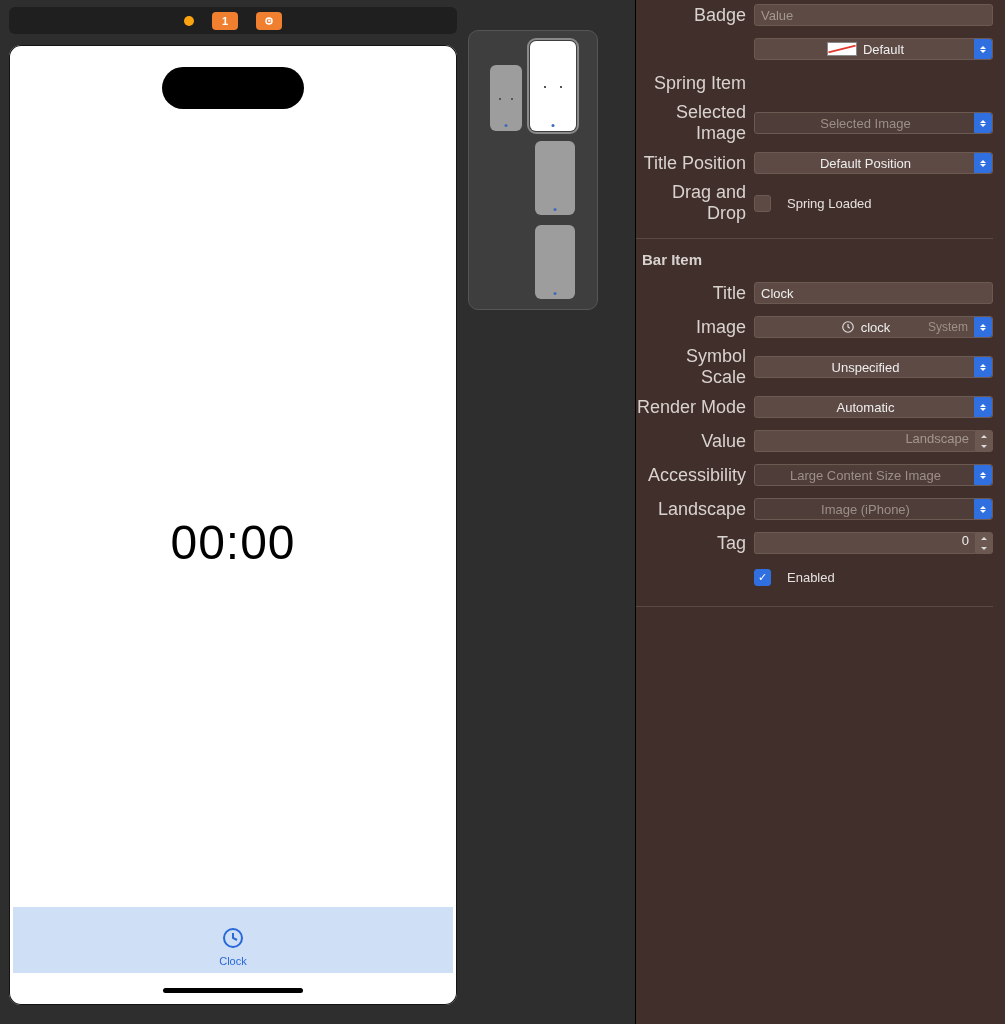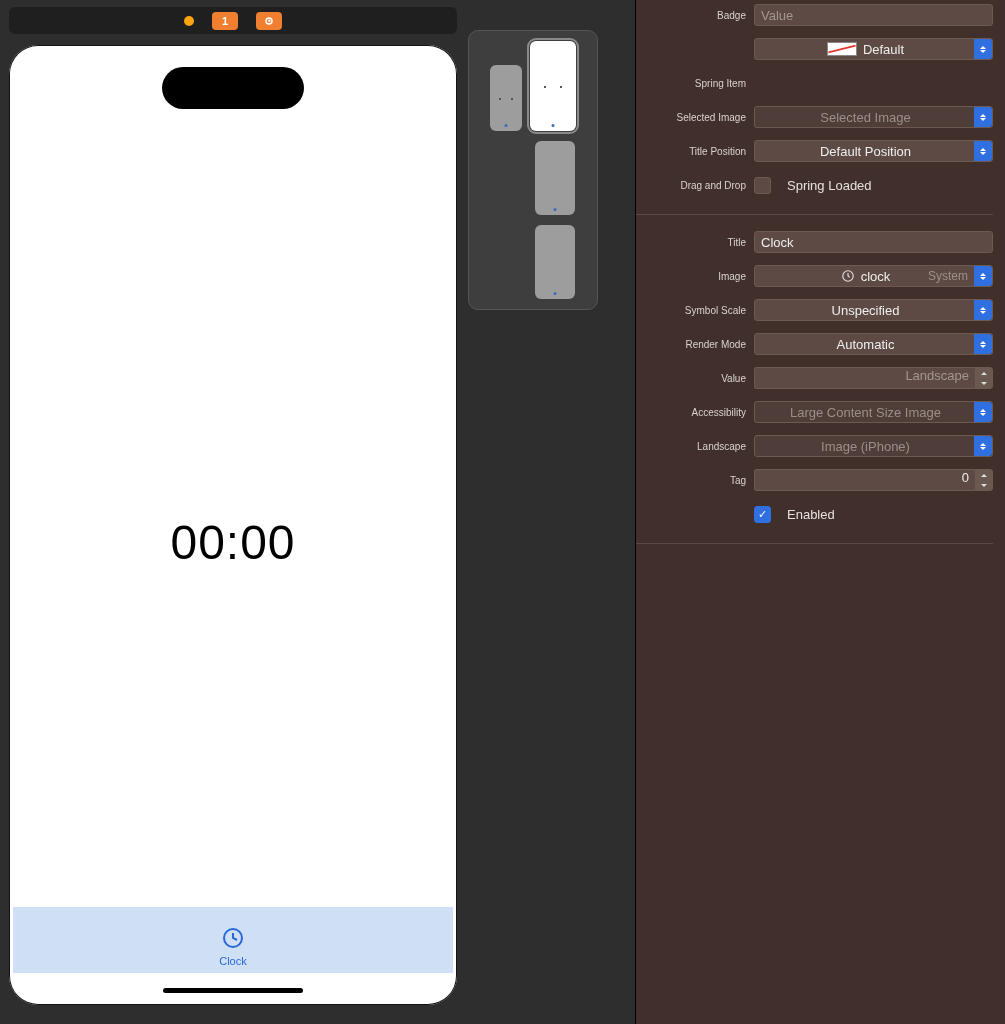--- a/index.html
+++ b/index.html
@@ -55,21 +55,21 @@
   }
   .warning-bar .badge svg { width: 12px; height: 12px; }
 
   
   .device {
     position: absolute;
     left: 9px; top: 45px;
     width: 448px;
     height: 960px;
     background: #ffffff;
-    border-radius: 29px;
+    border-radius: 12px;
     box-shadow: 0 0 0 1px #131313 inset;
     overflow: hidden;
   }
   .notch {
     position: absolute;
     left: 50%; transform: translateX(-50%);
     top: 22px;
     width: 142px; height: 42px;
     background: #000;
     border-radius: 22px;
@@ -192,21 +192,21 @@
   .form-row {
     display: flex;
     align-items: center;
     min-height: 30px;
     margin-bottom: 4px;
   }
   .form-label {
     width: 110px;
     text-align: right;
     padding-right: 8px;
-    font-size: 10px;
+    font-size: 18px;
     color: #d9d3d0;
     flex-shrink: 0;
   }
   .control {
     flex: 1;
     min-width: 0;
   }
   .text-input, .popup {
     width: 100%;
     height: 22px;
@@ -466,20 +466,21 @@
   <div class="form-row">
     <div class="form-label">Drag and Drop</div>
     <div class="control checkbox-row">
       <span class="checkbox"></span>
       <span class="checkbox-label">Spring Loaded</span>
     </div>
   </div>
 
   <div class="sep"></div>
 
+  <div class="section-title">Bar Item</div>
 
   <div class="form-row">
     <div class="form-label">Title</div>
     <div class="control">
       <div class="text-input">Clock</div>
     </div>
   </div>
 
   <div class="form-row">
     <div class="form-label">Image</div>

